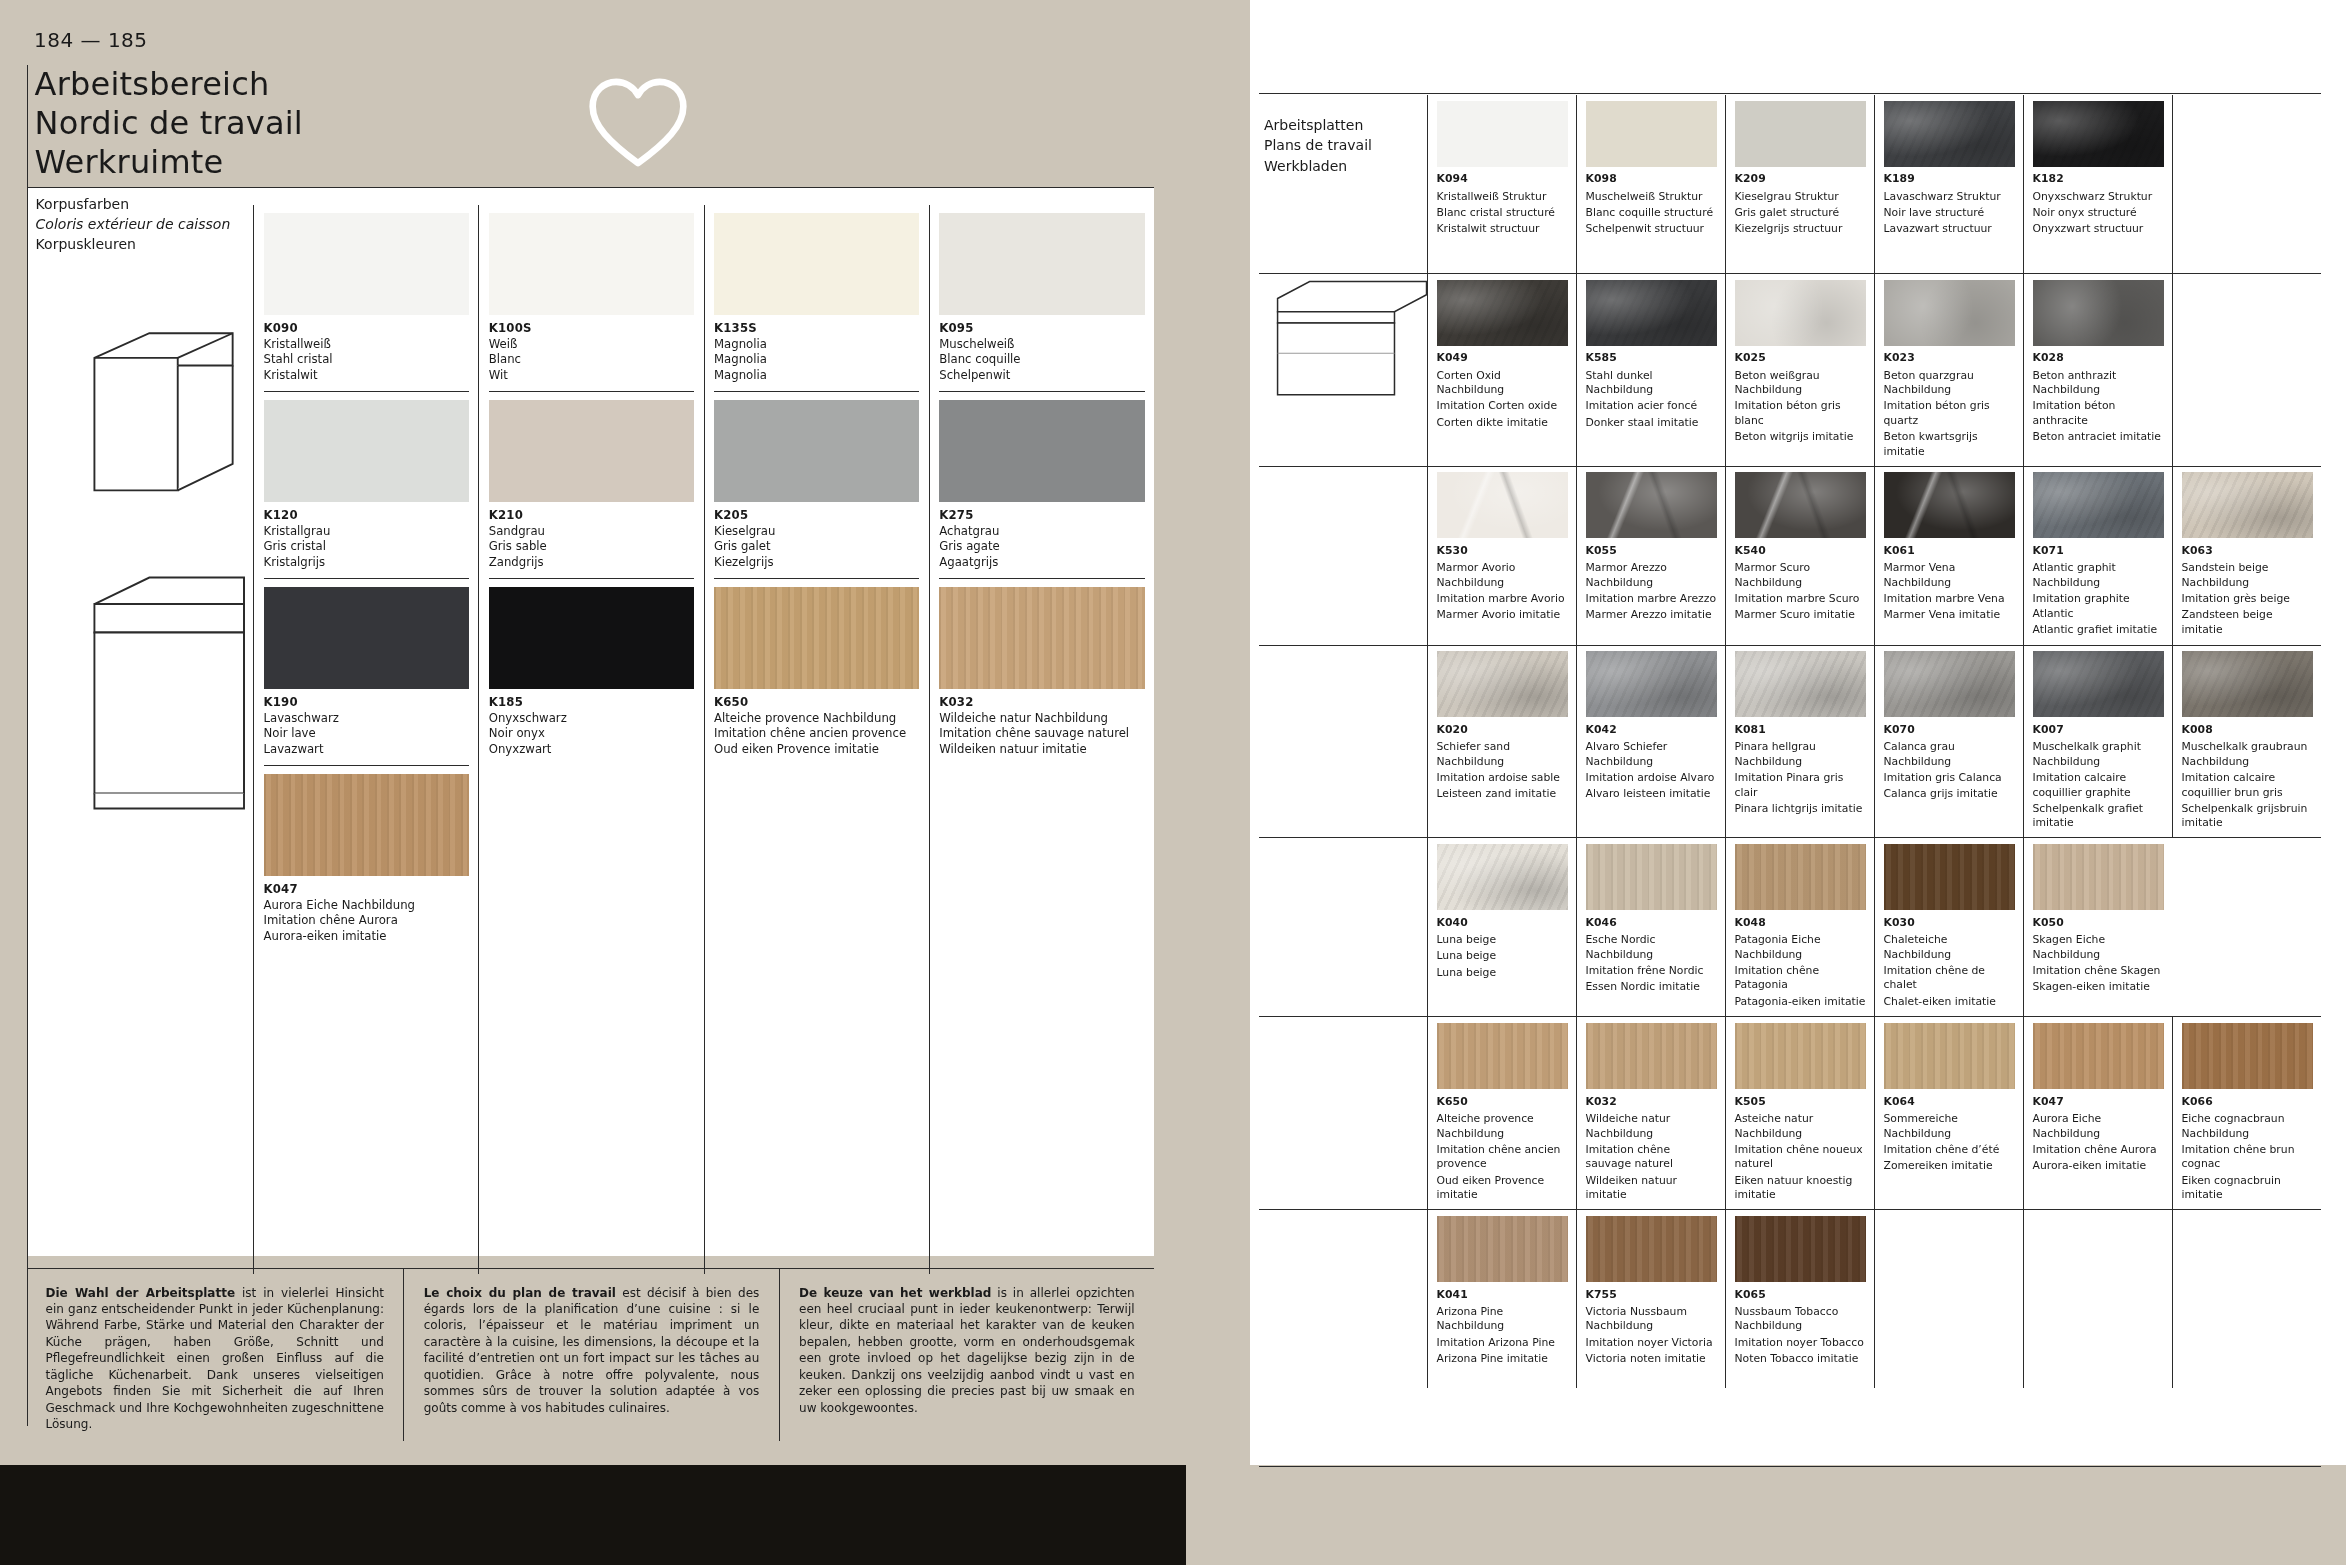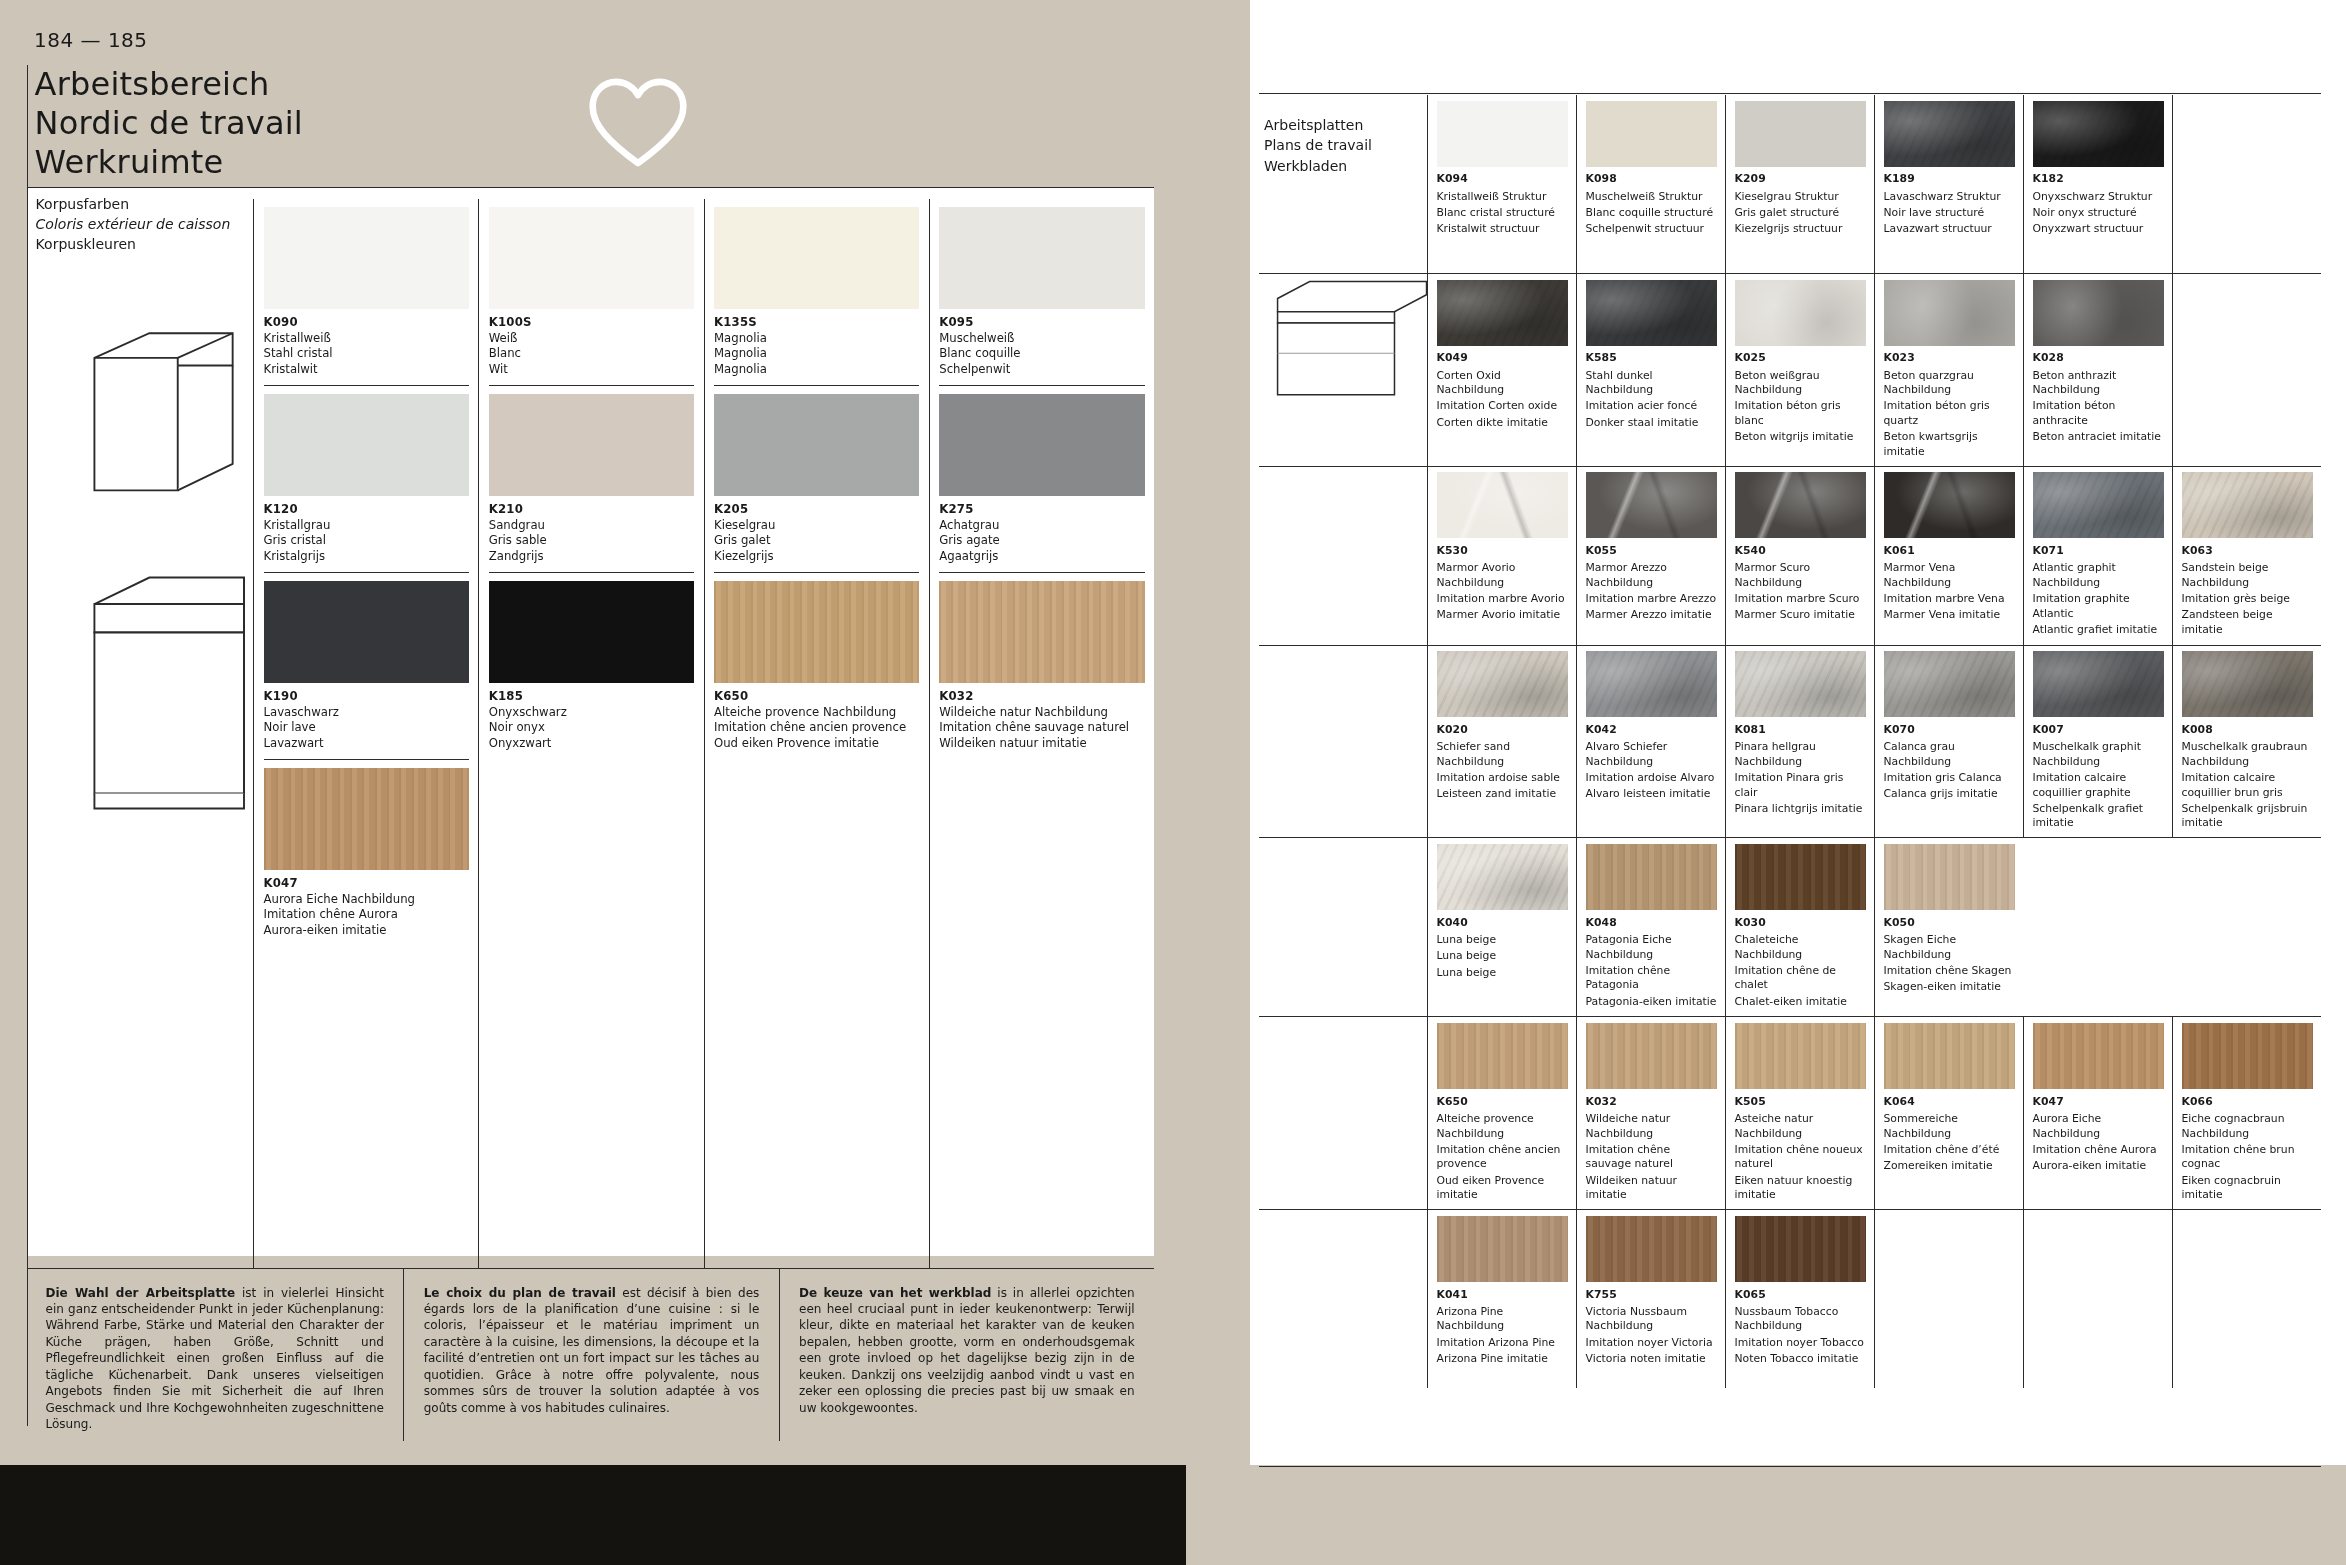--- a/index.html
+++ b/index.html
@@ -27,21 +27,21 @@
   .heart{position:absolute;left:587px;top:76px;width:102px;height:93px;}
 
   .korpus-panel{position:absolute;left:28px;top:187px;width:1126px;height:1069px;background:#fff;
                 border-top:1.9px solid #2b2b2b;box-sizing:border-box;}
   .korpus-head{position:absolute;left:7.6px;top:5.7px;font-size:14px;line-height:1.45;}
   .korpus-head .it{font-style:italic;}
 
   .diagram{position:absolute;left:55px;top:132px;width:180px;height:587px;}
 
   
-  .lgrid{position:absolute;left:225px;top:11px;width:901px;height:1069px;display:grid;
+  .lgrid{position:absolute;left:225px;top:17px;width:901px;height:1069px;display:grid;
          grid-template-columns:repeat(4,1fr);}
   .lcol{border-left:1.5px solid #2b2b2b;padding:0 9.5px;box-sizing:border-box;}
   .lcell{padding-top:7.6px;padding-bottom:3.8px;}
   .lcell+.lcell{border-top:1.3px solid #2b2b2b;margin-top:3.8px;}
   .lsw{width:100%;height:102px;}
   .lcap{font-size:11.7px;line-height:1.33;padding-top:6.6px;}
   .lcap b{font-weight:700;letter-spacing:0.2px;}
 
   
   .copy-row{position:absolute;left:28px;top:1268px;width:1126px;height:159px;
@@ -444,20 +444,29 @@
         <div class="rcell">
           <div class="rsw tex stone" style="background: rgb(227, 223, 215);"></div>
           <div class="rcap">
             <b>K040</b>
             <span class="g">Luna beige</span>
             <span class="f">Luna beige</span>
             <span class="n">Luna beige</span>
           </div>
         </div>
         <div class="rcell">
+          <div class="rsw tex wood" style="background: rgb(203, 189, 168);"></div>
+          <div class="rcap">
+            <b>K046</b>
+            <span class="g">Esche Nordic Nachbildung</span>
+            <span class="f">Imitation frêne Nordic</span>
+            <span class="n">Essen Nordic imitatie</span>
+          </div>
+        </div>
+        <div class="rcell">
           <div class="rsw tex wood" style="background: rgb(183, 151, 114);"></div>
           <div class="rcap">
             <b>K048</b>
             <span class="g">Patagonia Eiche Nachbildung</span>
             <span class="f">Imitation chêne Patagonia</span>
             <span class="n">Patagonia-eiken imitatie</span>
           </div>
         </div>
         <div class="rcell">
           <div class="rsw tex wood" style="background: rgb(94, 65, 38);"></div>

